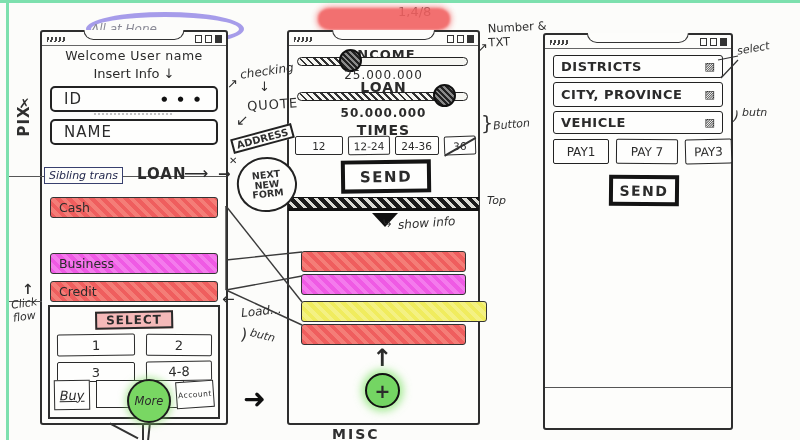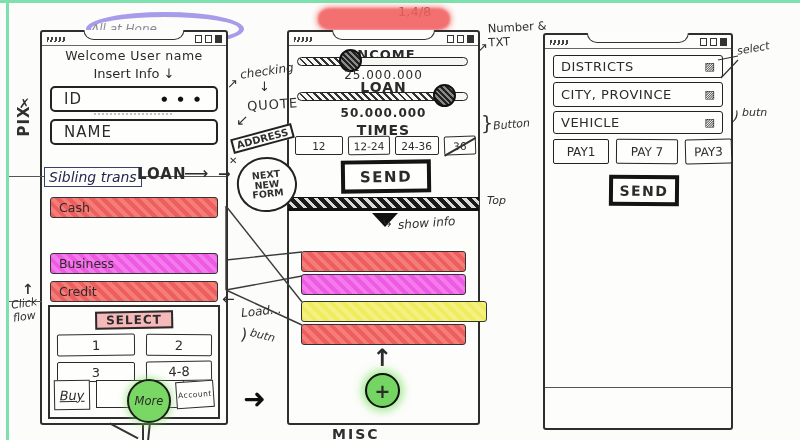--- a/index.html
+++ b/index.html
@@ -88,21 +88,21 @@
   .bar2{position:absolute;left:12px;right:12px;height:21px;border:1.5px solid #333;border-radius:3px}
   .q1{top:219px}.q2{top:242px}.q3{top:269px;right:-9px}.q4{top:292px}
   .up-arrow{position:absolute;top:312px;left:83px;font-size:24px;font-weight:bold}
   .plus-circle{position:absolute;top:341px;left:76px;width:35px;height:35px;border-radius:50%;
         background:#74d563;border:2.5px solid #111;display:flex;align-items:center;justify-content:center;
         font-size:19px;font-weight:bold;box-shadow:0 0 9px 3px rgba(120,225,95,.7)}
 
   
   .sel{position:absolute;left:8px;right:8px;border:1.6px solid #222;border-radius:3px;display:flex;
        align-items:center;padding:0 7px;background:#fefefd}
-  .sel .lab{font-size:13px;font-weight:normal;letter-spacing:.5px}
+  .sel .lab{font-size:13px;font-weight:bold;letter-spacing:.5px}
   .sel .ic{margin-left:auto;font-size:11px;color:#222}
   .s3-1{top:20px;height:23px}.s3-2{top:47px;height:25px}.s3-3{top:76px;height:23px}
   .payrow{position:absolute;left:8px;top:104px;display:flex;gap:7px}
   .pay{border:1.7px solid #222;border-radius:2px;height:25px;display:flex;align-items:center;
        justify-content:center;font-size:12px;background:#fefefd}
   .pay:nth-child(1){width:56px}.pay:nth-child(2){width:62px;transform:rotate(.5deg)}
   .pay:nth-child(3){width:47px;transform:rotate(-1.5deg)}
   .p3-rule{position:absolute;left:0;right:0;top:352px;border-top:1.5px solid #555}
 
   
@@ -139,21 +139,21 @@
   .top-n{left:487px;top:194px;font-size:11px;font-style:italic}
   .showinfo{left:398px;top:216px;font-size:12px;font-style:italic;transform:rotate(-4deg)}
   .curl-si{left:383px;top:213px;font-size:15px}
   .select-r{left:737px;top:42px;font-size:11px;font-style:italic;transform:rotate(-10deg)}
   .butn-r{left:742px;top:106px;font-size:11px;font-style:italic}
   .paren-r{left:733px;top:108px;font-size:14px;transform:rotate(20deg)}
   .misc{left:332px;top:426px;font-size:14px;font-weight:bold;letter-spacing:2px}
   .rule-a{position:absolute;left:9px;top:176px;width:219px;border-top:1.5px solid #555}
   .rule-b{position:absolute;left:9px;top:301px;width:33px;border-top:1.5px solid #555}
   .sibling{position:absolute;left:44px;top:167px;border:1.2px solid #38406e;color:#23284d;
-        font-size:14px;padding:1px 4px;background:#fdfdfb;font-style:italic;z-index:2}
+        font-size:11px;padding:1px 4px;background:#fdfdfb;font-style:italic;z-index:2}
   .loan-tab{position:absolute;left:137px;top:165px;font-size:15px;font-weight:bold;letter-spacing:1px;z-index:2}
   .loan-ar{position:absolute;left:184px;top:163px;font-size:17px;z-index:2}
   .x-mark{position:absolute;left:229px;top:155px;font-size:10px}
   .dropline{position:absolute;background:#333}
   .dl1{left:142px;top:423px;width:1.5px;height:17px}
   .dl2{left:148px;top:423px;width:1.5px;height:17px;transform:rotate(6deg)}
   .dl3{left:108px;top:430px;width:32px;height:1.5px;transform:rotate(28deg)}
   svg.wires{position:absolute;overflow:visible}
 </style>
 </head>

